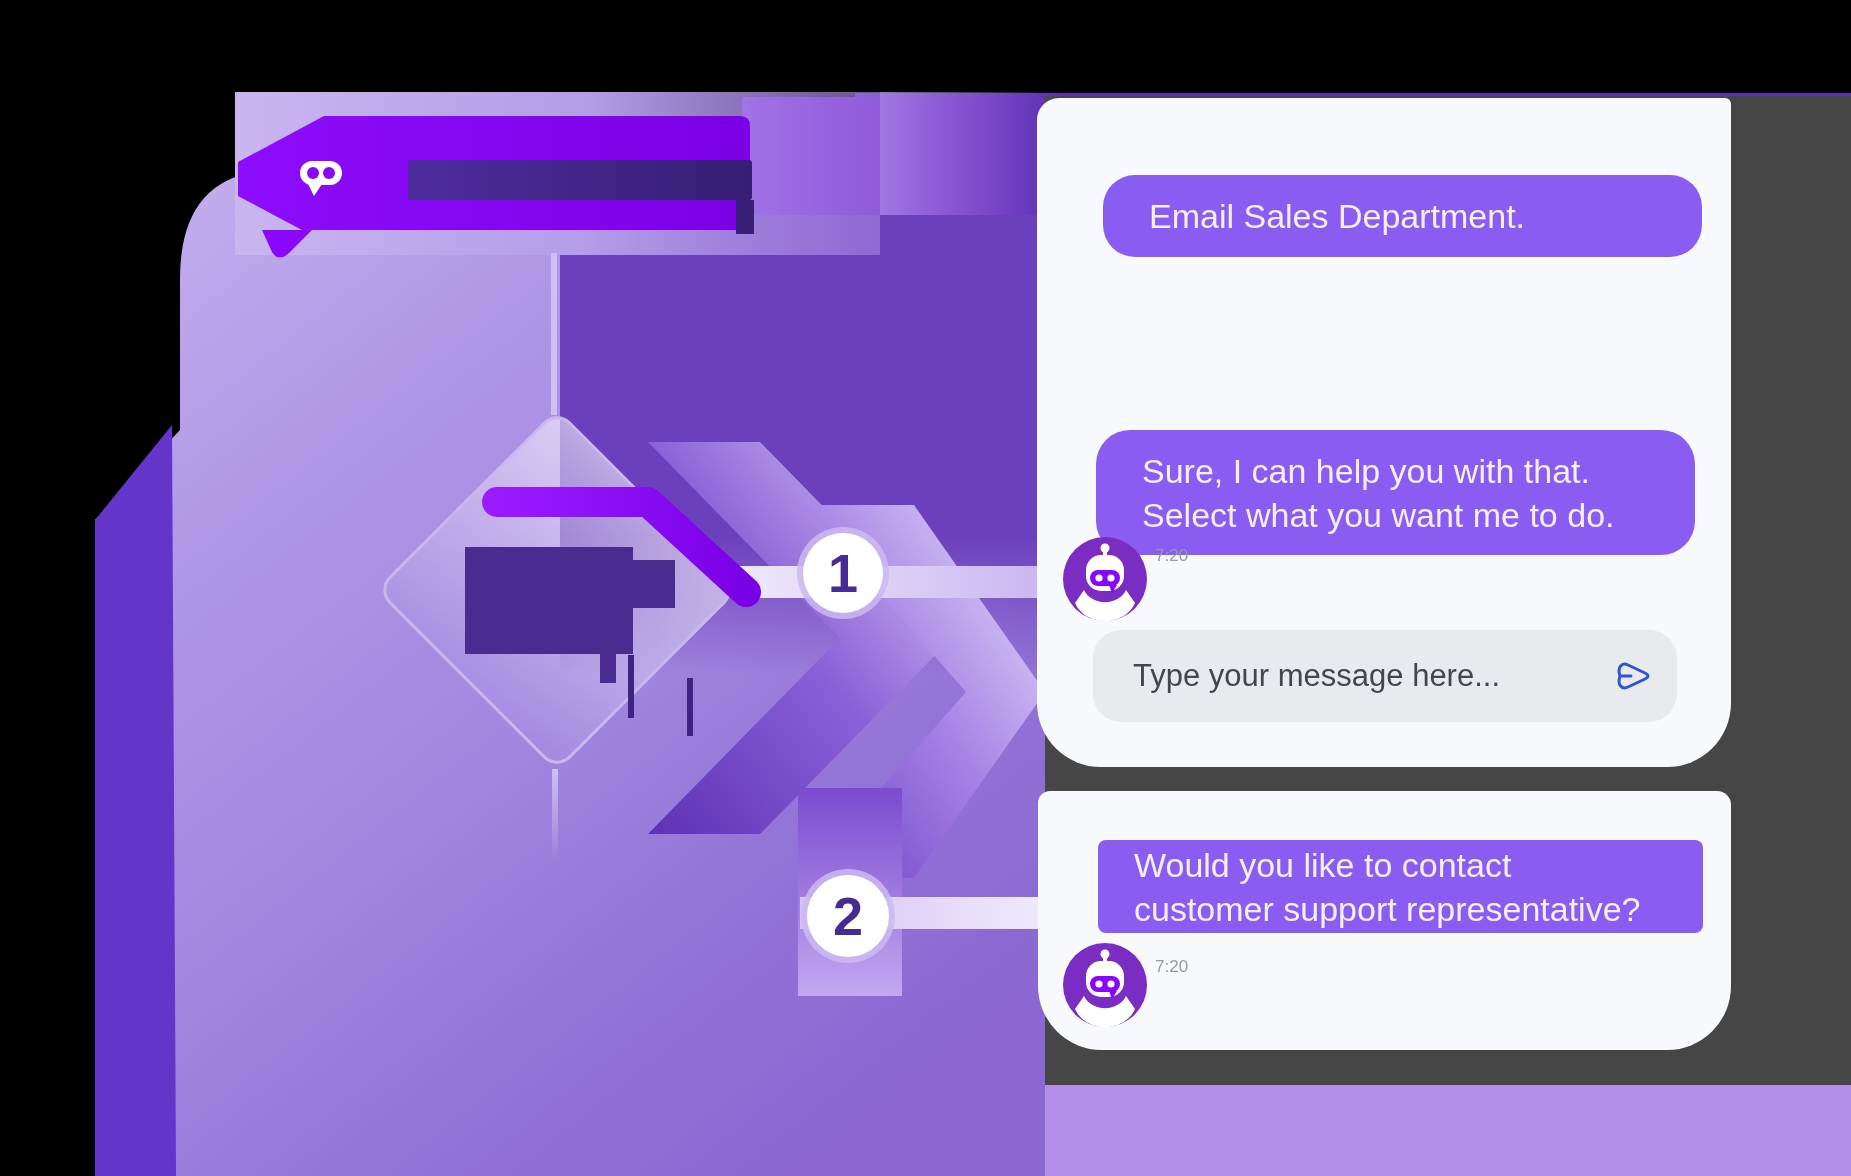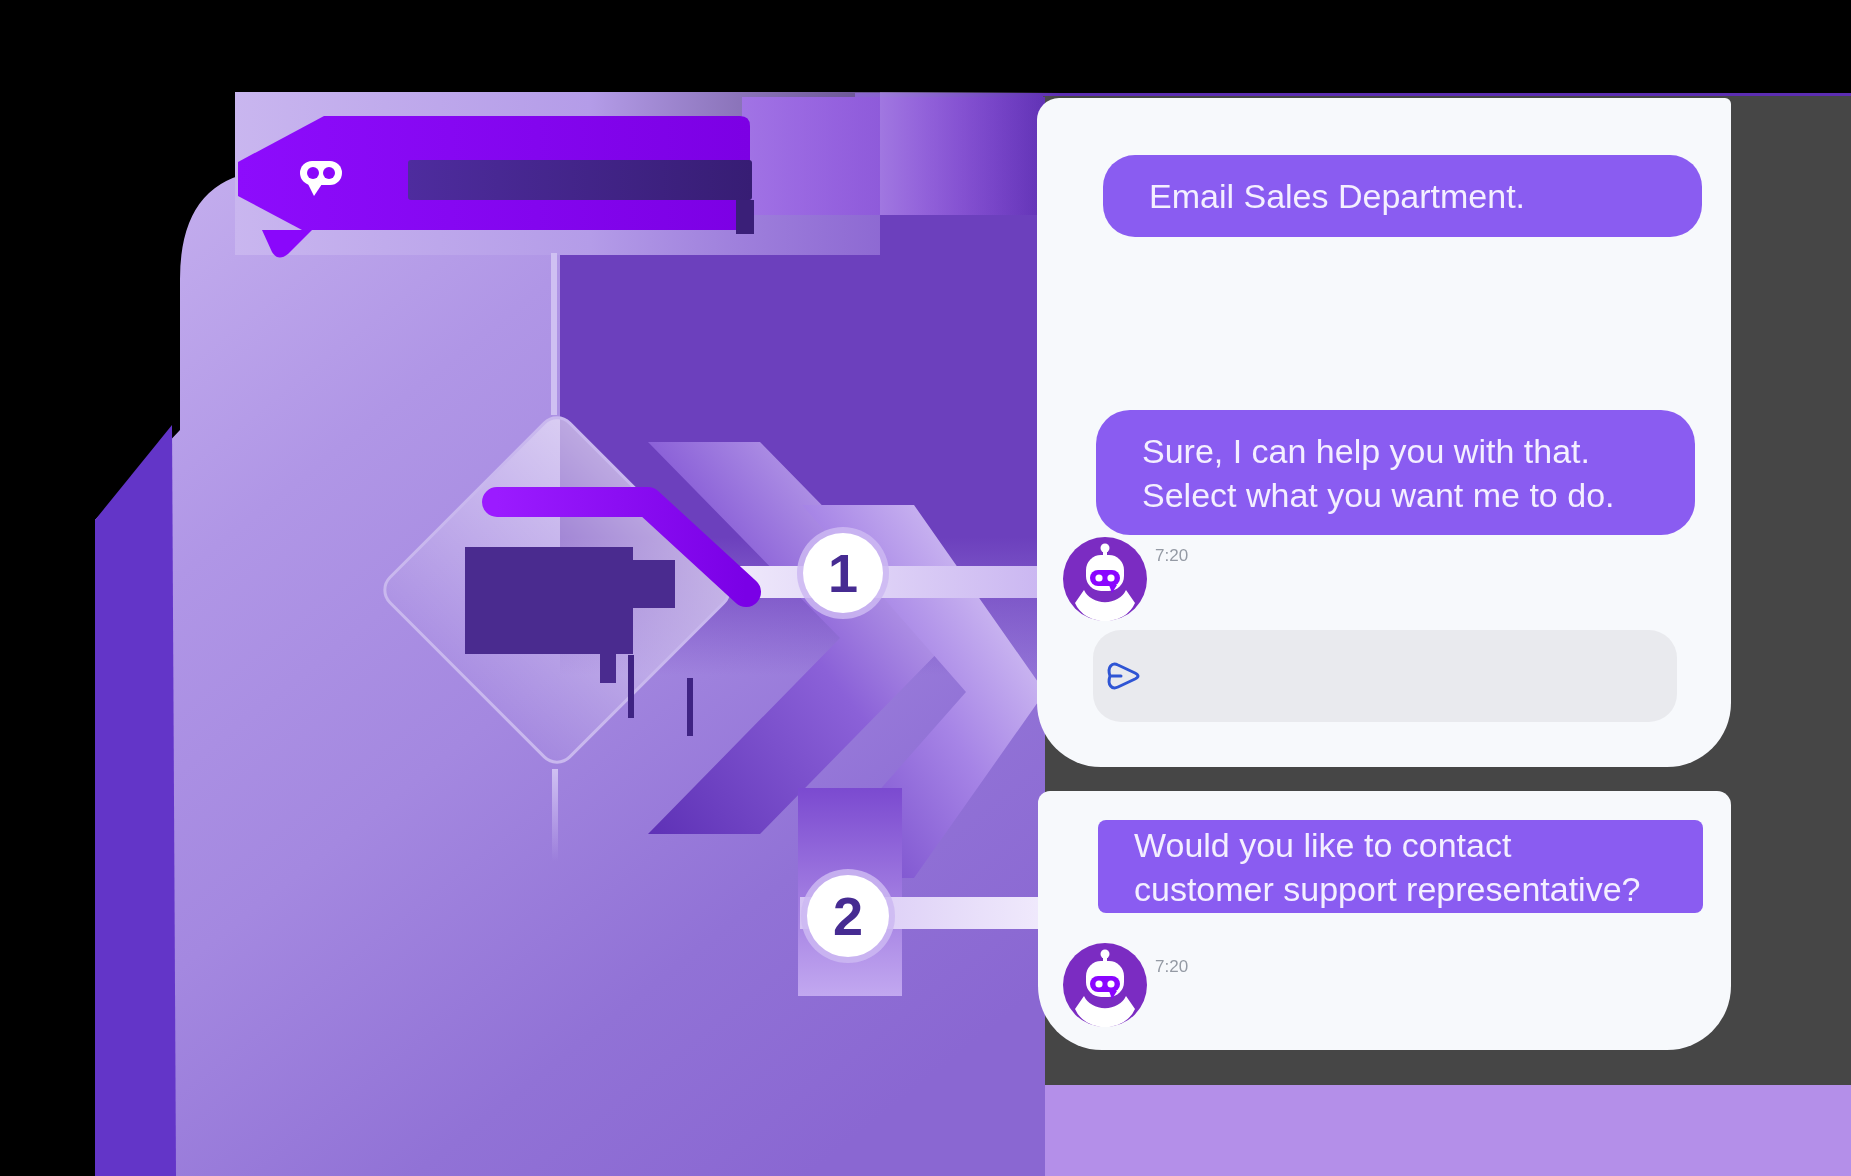--- a/index.html
+++ b/index.html
@@ -7,21 +7,21 @@
          font-family:"Liberation Sans", sans-serif;}
   #stage svg.decor{position:absolute;left:0;top:0;}
 
   
   .panel{position:absolute;background:#f7f9fc;}
   #panel-top{left:1037px;top:98px;width:694px;height:669px;border-radius:22px 6px 64px 64px;}
   #panel-bottom{left:1038px;top:791px;width:693px;height:259px;border-radius:12px 14px 64px 64px;}
 
   .bubble{position:absolute;background:#8a5cf1;color:#f4efff;border-radius:32px;
           display:flex;align-items:center;font-size:34px;line-height:44px;
-          white-space:pre-line;padding:0 30px 0 46px;box-sizing:border-box;}
+          white-space:pre-line;padding:0 30px 0 46px;box-sizing:border-box;margin-top:20px;}
   #bubble-u1{left:66px;top:57px;width:599px;height:82px;}
   #bubble-u2{left:66px;top:174px;width:594px;height:105px;}
   #bubble-b1{left:59px;top:312px;width:599px;height:125px;border-radius:34px;}
   #bubble-b2{left:60px;top:29px;width:605px;height:93px;border-radius:8px;padding-left:36px;}
 
   .avatar{position:absolute;width:84px;height:84px;}
   #avatar-1{left:26px;top:439px;}
   #avatar-2{left:25px;top:152px;}
   .timestamp{position:absolute;color:#949aa4;font-size:17px;}
   #time-1{left:118px;top:448px;}
@@ -198,20 +198,21 @@
     <div class="bubble" id="bubble-u1">Email Sales Department.</div>
     <div class="bubble" id="bubble-b1">Sure, I can help you with that.
 Select what you want me to do.</div>
 
     <svg class="avatar" id="avatar-1">
       <use href="#bot-avatar" width="84" height="84"></use>
     </svg>
     <div class="timestamp" id="time-1">7:20</div>
 
     <div class="input-row">
+      <input type="text" placeholder="Type your message here..." style="">
       <button class="send-btn">
         <svg width="36" height="34" viewBox="0 0 36 34">
           <path d="M5,17 C2,8 7,3 13,6 L30,14 C34,16 34,18 30,20 L13,28 C7,31 2,26 5,17 Z M5,17 L16,17" fill="none" stroke="#2f55d4" stroke-width="3" stroke-linecap="round" stroke-linejoin="round"></path>
         </svg>
       </button>
     </div>
   </div>
 
   <div class="panel" id="panel-bottom">
     <div class="bubble" id="bubble-b2">Would you like to contact

